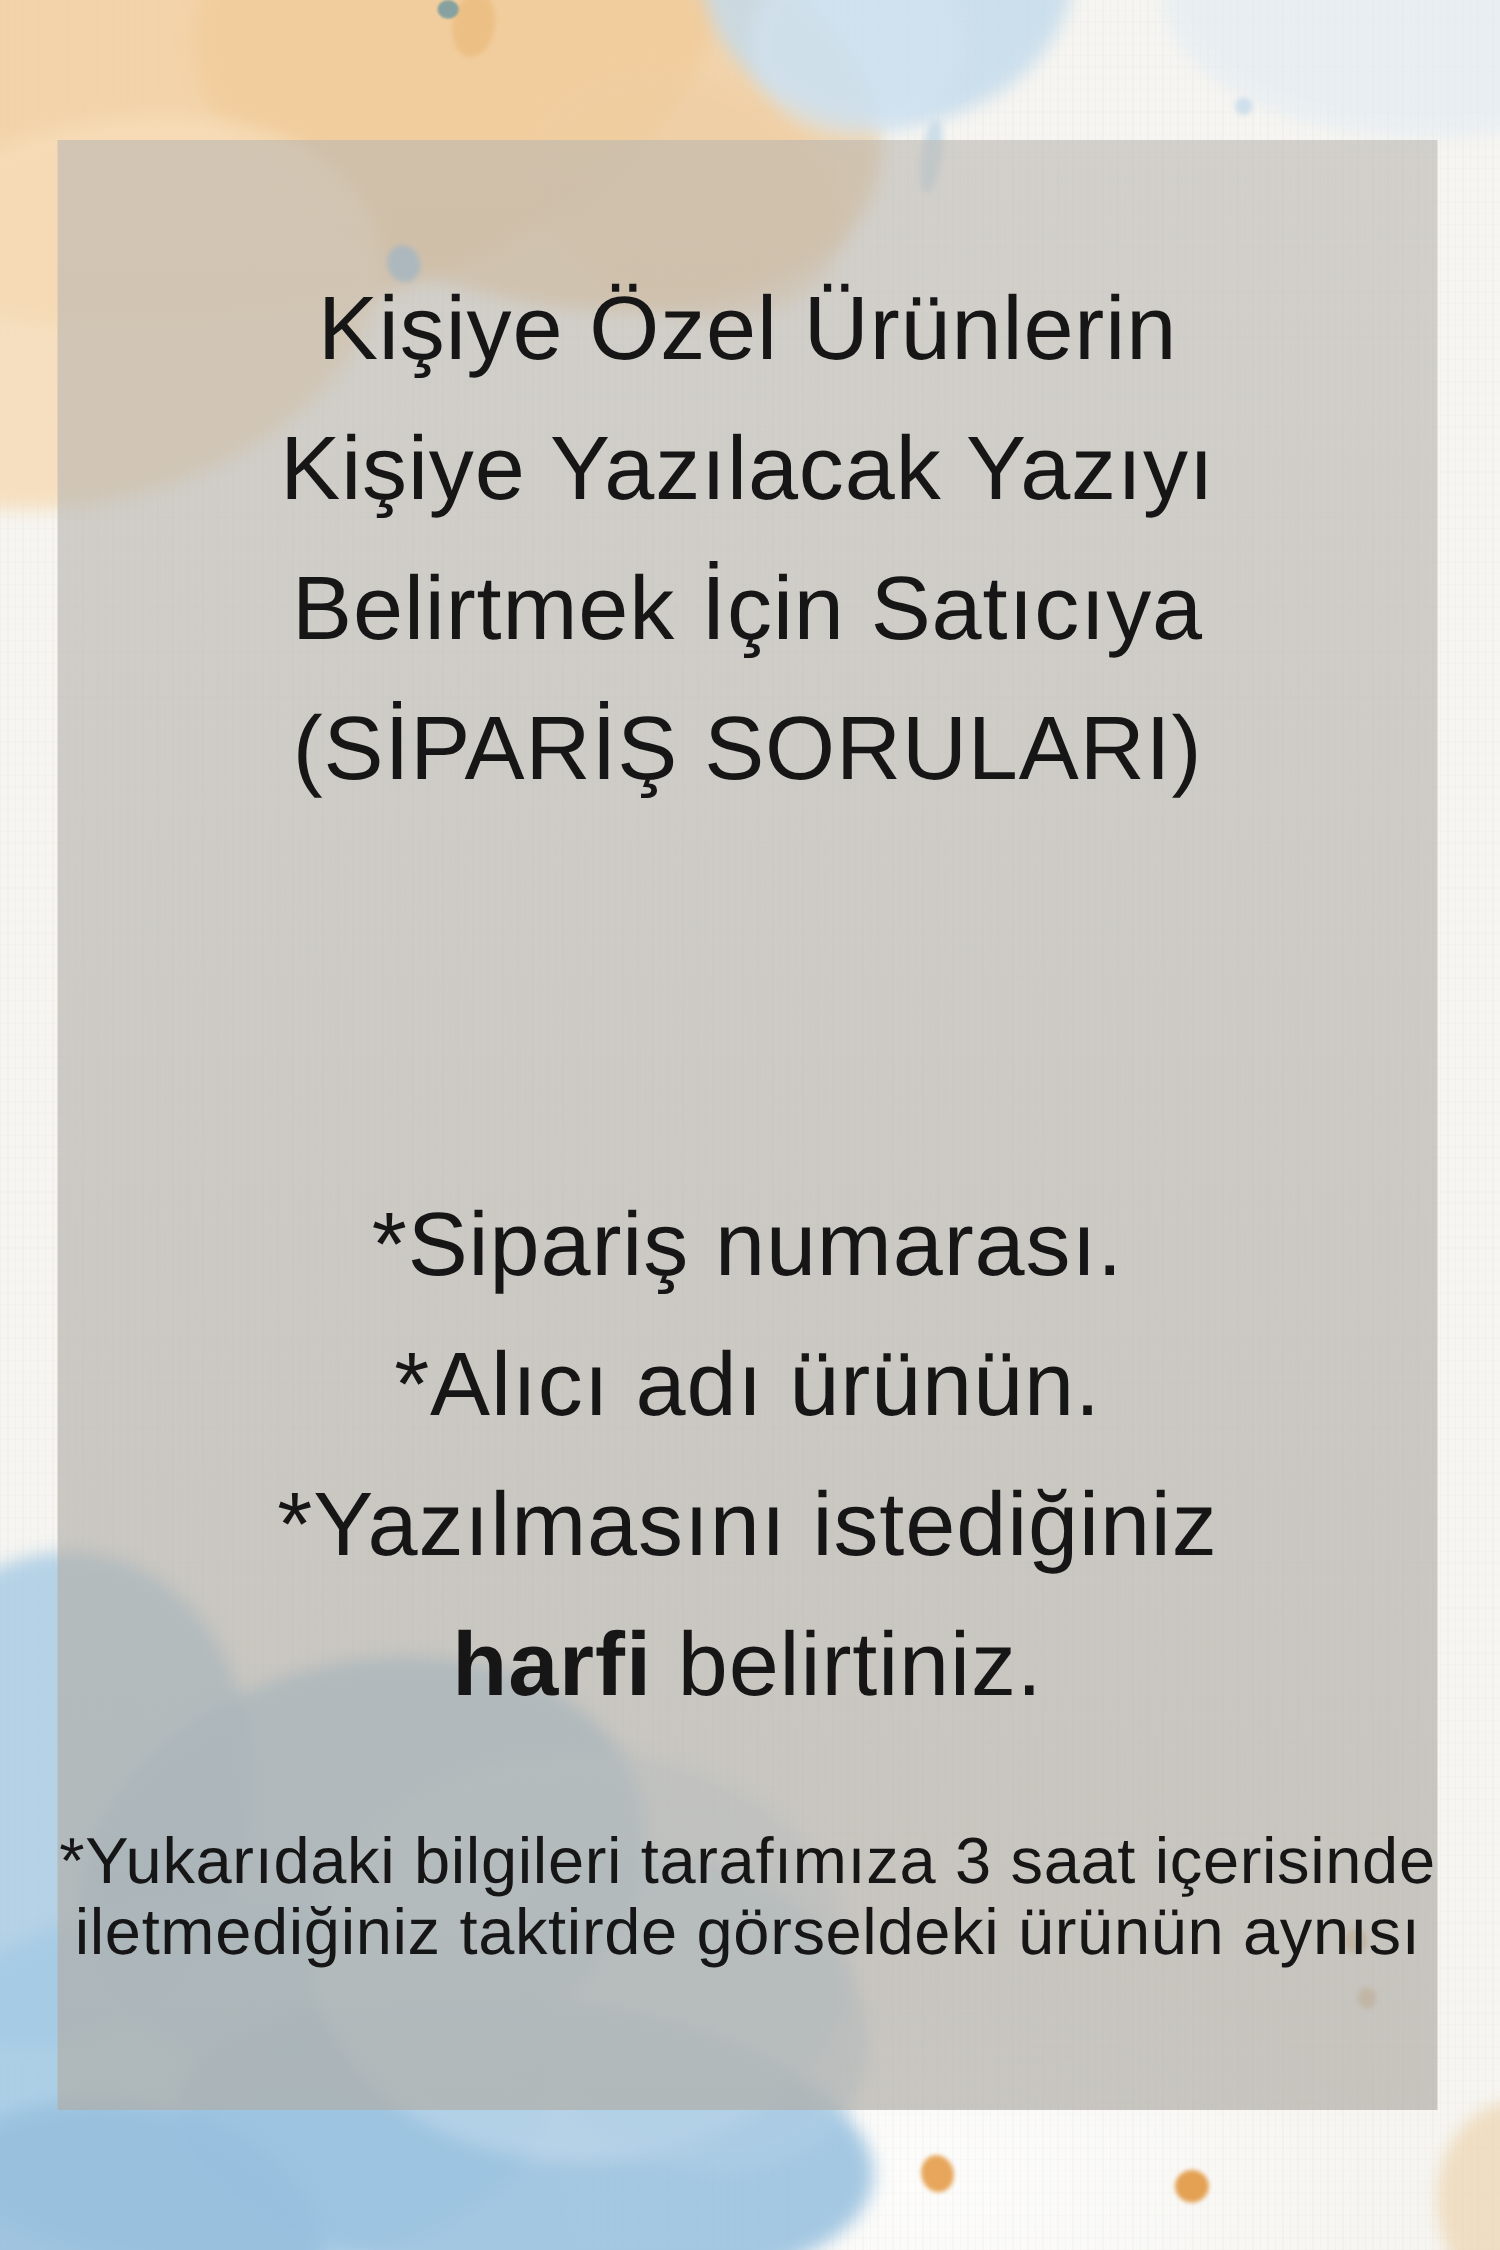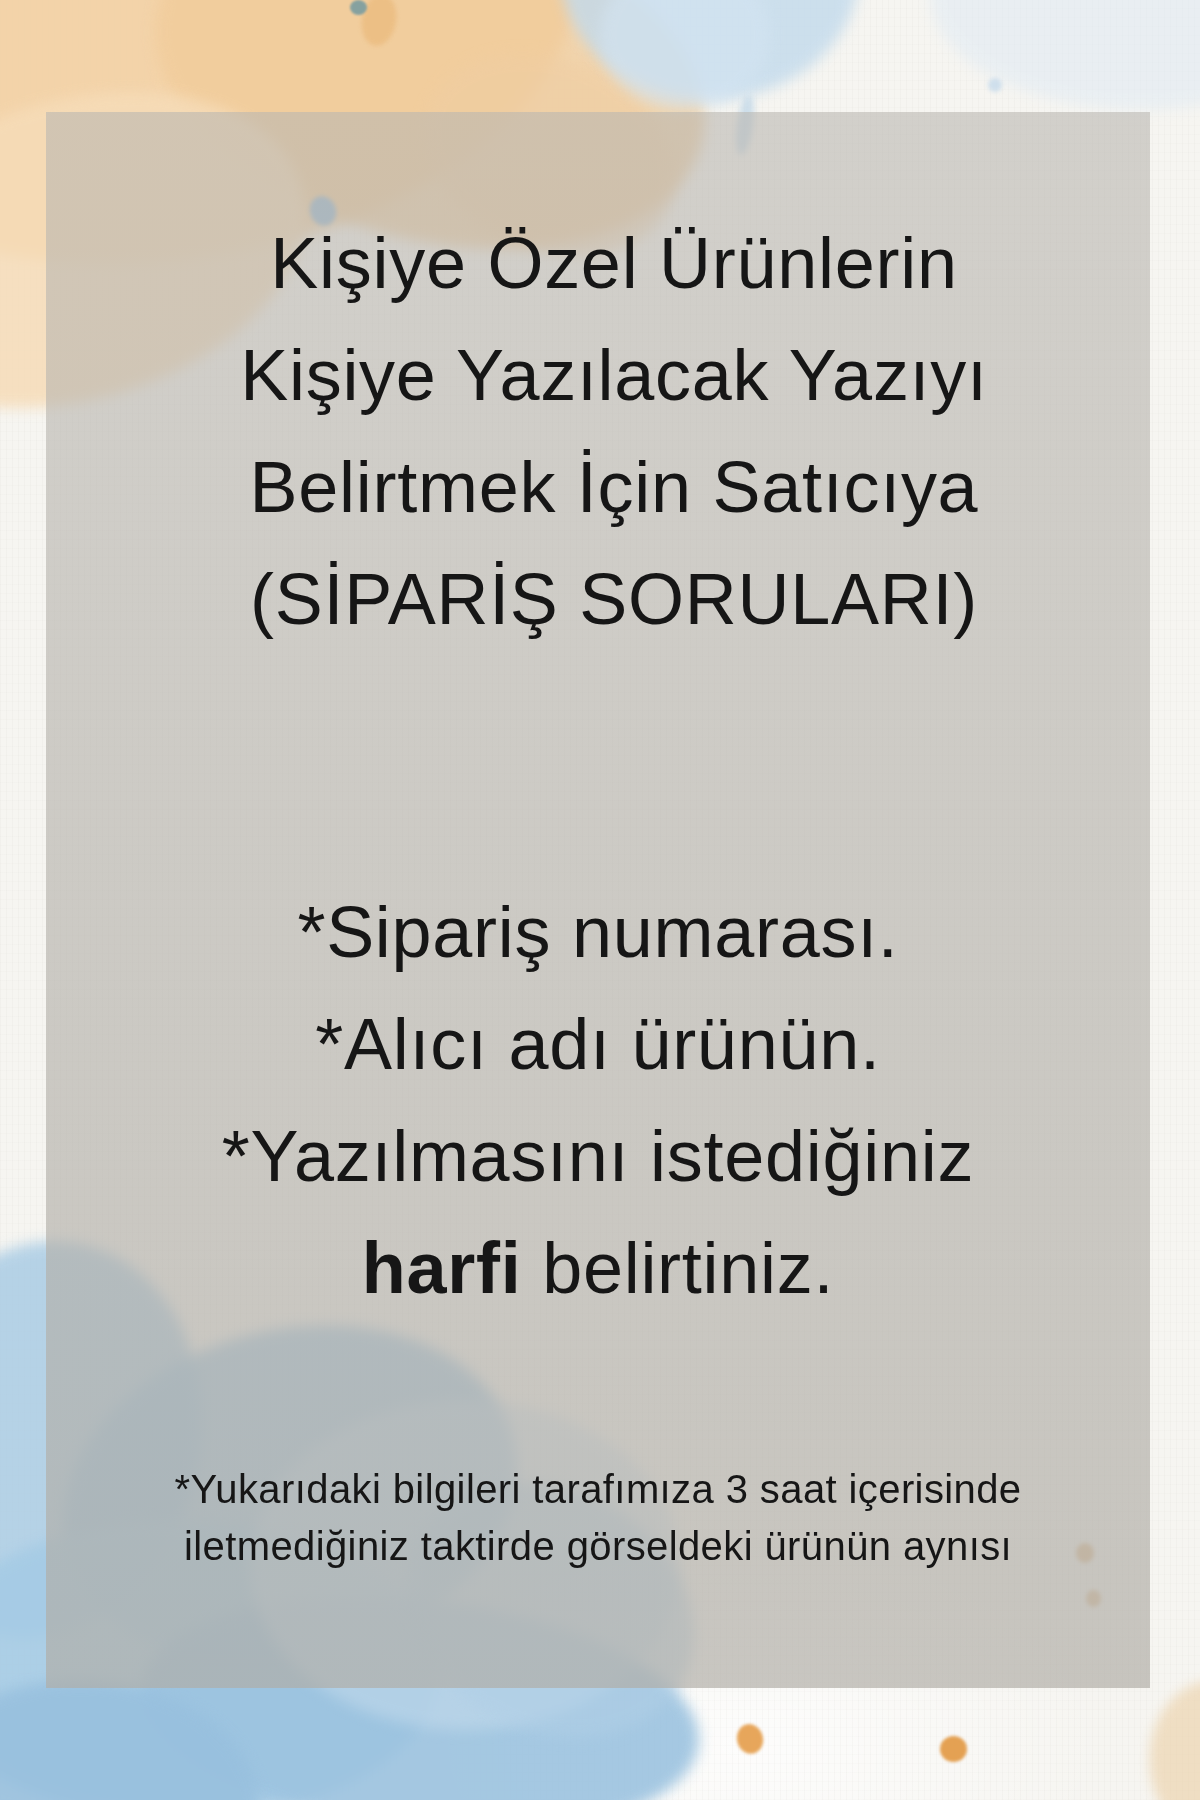--- a/index.html
+++ b/index.html
@@ -58,23 +58,23 @@
     background: linear-gradient(180deg, rgba(186,183,177,0.60), rgba(176,173,166,0.68));
   }
   .txt {
     position: absolute;
     left: 0; width: 100%;
     text-align: center;
     color: #161616;
     letter-spacing: 0.01em;
   }
   .big   { font-size: 72px; line-height: 112px; font-weight: 400; }
-  .intro { top: 95px; padding-left: 16px;  }
-  .req   { top: 764px; }
-  .foot  { top: 1349px; font-size: 40px; line-height: 57px; font-weight: 400; }
+  .intro { top: 95px;  }
+  .req   { top: 828px; }
+  .foot  { top: 1349px; font-size: 52px; line-height: 57px; font-weight: 400; }
   .bold  { font-weight: 700; }
 </style>
 </head>
 <body>
 
 <div class="stage">
 
   <div class="wc o1"></div>
   <div class="wc o2"></div>
   <div class="wc o3"></div>

